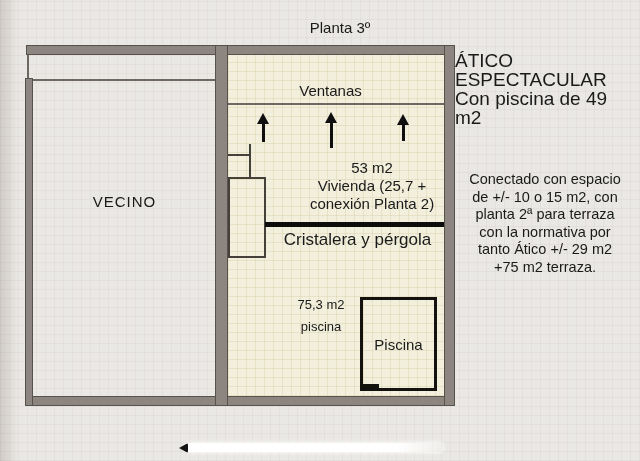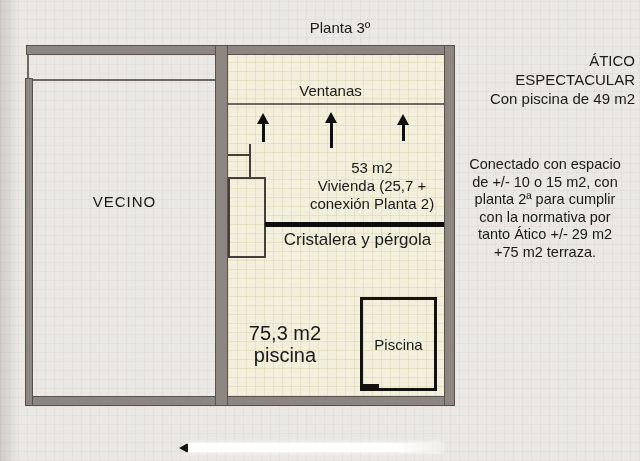--- a/index.html
+++ b/index.html
@@ -51,21 +51,21 @@
   .blackbar{background:#0d0d0d;z-index:28;}
 
   
   .pool{left:360px;top:297px;width:77px;height:94px;box-sizing:border-box;
     border:3px solid #14120f;z-index:27;
     display:flex;align-items:center;justify-content:center;font-size:15px;}
   .pool-notch{left:362px;top:384px;width:17px;height:6px;background:#14120f;z-index:29;}
 
   
   .note{z-index:30;font-size:14.5px;line-height:17.5px;text-align:center;}
-  .note-big{z-index:30;font-size:15px;line-height:19px;text-align:right;}
+  .note-big{z-index:30;font-size:19px;line-height:19px;text-align:left;}
 
   
   .scrubber{left:185px;top:443px;width:258px;height:9px;border-radius:5px;z-index:40;
     background:linear-gradient(90deg,#ffffff 0 82%, rgba(255,255,255,0.25));
     box-shadow:0 0 5px rgba(255,255,255,0.95), 0 0 2px rgba(255,255,255,0.9);}
   .scrub-arrow{left:179px;top:443px;width:0;height:0;z-index:41;
     border-top:5px solid transparent;border-bottom:5px solid transparent;
     border-right:9px solid #141414;border-radius:2px;}
 </style>
 </head>
@@ -110,39 +110,39 @@
 
   <div class="abs center" style="left:292px;top:159px;width:160px;font-size:15px;line-height:18px;z-index:30;">
     <div>53 m2</div>
     <div>Vivienda (25,7 +</div>
     <div>conexión Planta 2)</div>
   </div>
 
   <div class="abs blackbar" style="left:265px;top:222px;width:179px;height:5px;"></div>
   <div class="abs lbl-sm txt center" style="left:270px;top:230px;width:175px;">Cristalera y pérgola</div>
 
-  <div class="abs center" style="left:228px;top:322px;width:114px;font-size:20px;line-height:22px;z-index:30;">
+  <div class="abs center" style="left:228px;top:294px;width:114px;font-size:13px;line-height:22px;z-index:30;padding-left:36px;">
     <div>75,3 m2</div>
     <div>piscina</div>
   </div>
 
   <div class="abs pool">
     <span>Piscina</span>
   </div>
   <div class="abs pool-notch"></div>
 
   <div class="abs note-big" style="left:455px;top:51px;width:180px;">
     <div>ÁTICO</div>
     <div>ESPECTACULAR</div>
     <div>Con piscina de 49 m2</div>
   </div>
-  <div class="abs note" style="left:452px;top:156px;width:186px;text-align:center;">
+  <div class="abs note" style="left:452px;top:171px;width:186px;text-align:center;">
     <div>Conectado con espacio</div>
     <div>de +/- 10 o 15 m2, con</div>
-    <div>planta 2ª para cumplir</div>
+    <div>planta 2ª para terraza</div>
     <div>con la normativa por</div>
     <div>tanto Ático +/- 29 m2</div>
     <div>+75 m2 terraza.</div>
   </div>
 
 
   <div class="abs scrub-arrow"></div>
   <div class="abs scrubber"></div>
 
   <div class="abs shade-left"></div>

